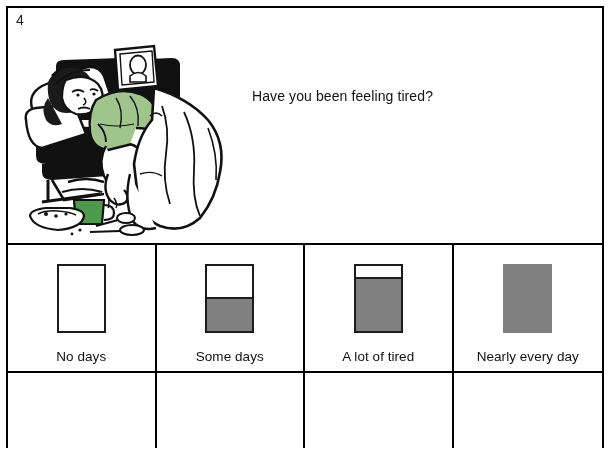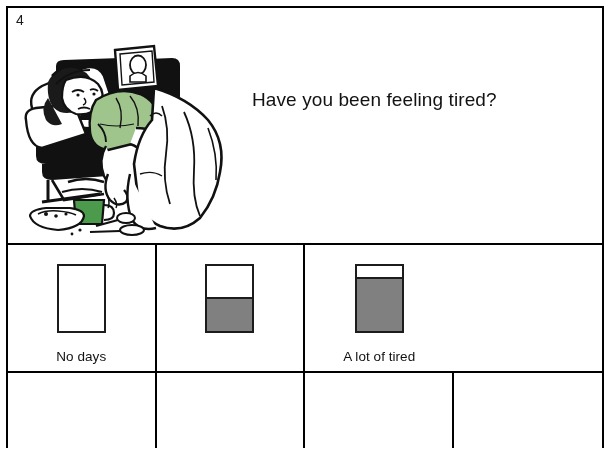--- a/index.html
+++ b/index.html
@@ -62,21 +62,21 @@
     width: 224px;
     height: 214px;
   }
   .illustration svg { display: block; width: 100%; height: 100%; }
 
   .question-text {
     position: absolute;
     left: 244px;
     top: 80px;
     width: 340px;
-    font-size: 19px;
+    font-size: 14px;
     line-height: 1.25;
     color: #121212;
     letter-spacing: 0.1px;
   }
 
   
   .options-row {
     position: absolute;
     left: 0;
     top: 237px;
@@ -264,30 +264,37 @@
           <div class="gauge-fill" style="height:0%"></div>
         </div>
         <div class="opt-label">No days</div>
       </div>
 
       <div class="opt-cell">
         <div class="gauge">
           <div class="gauge-fill" style="height:50%"></div>
           <div class="gauge-divider" style="bottom:50%"></div>
         </div>
+        <div class="opt-label">Some days</div>
       </div>
 
       <div class="opt-cell">
         <div class="gauge">
           <div class="gauge-fill" style="height:80%"></div>
           <div class="gauge-divider" style="bottom:80%"></div>
         </div>
         <div class="opt-label">A lot of tired</div>
       </div>
 
+      <div class="opt-cell">
+        <div class="gauge full">
+          <div class="gauge-fill" style="height:100%"></div>
+        </div>
+        <div class="opt-label">Nearly every day</div>
+      </div>
     </div>
 
     <div class="answers-row">
       <div class="ans-cell"></div>
       <div class="ans-cell"></div>
       <div class="ans-cell"></div>
       <div class="ans-cell"></div>
     </div>
 
   </div>

